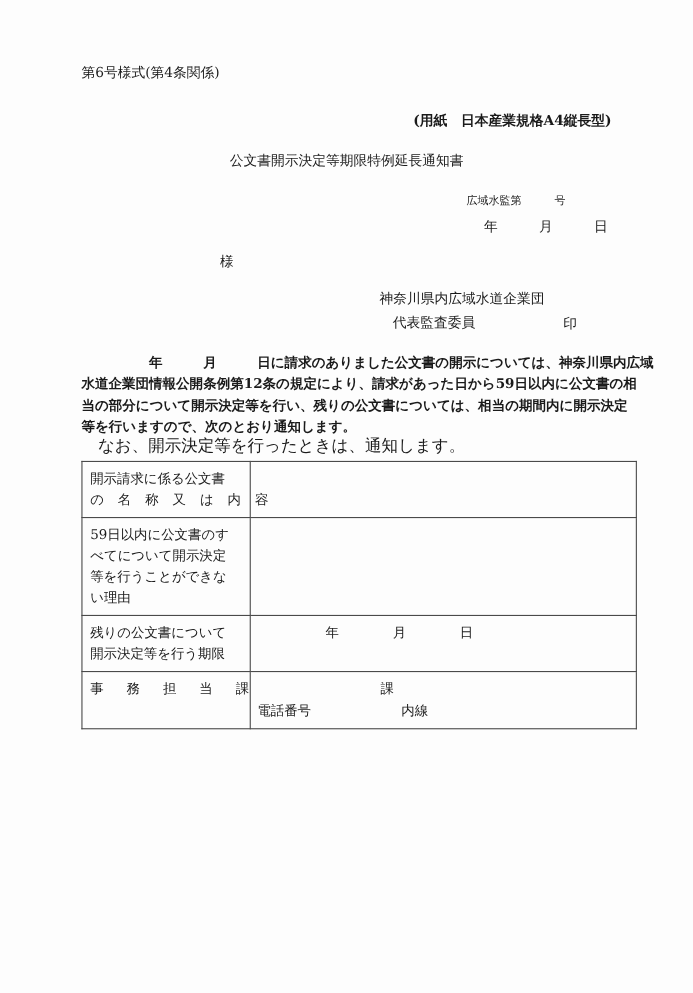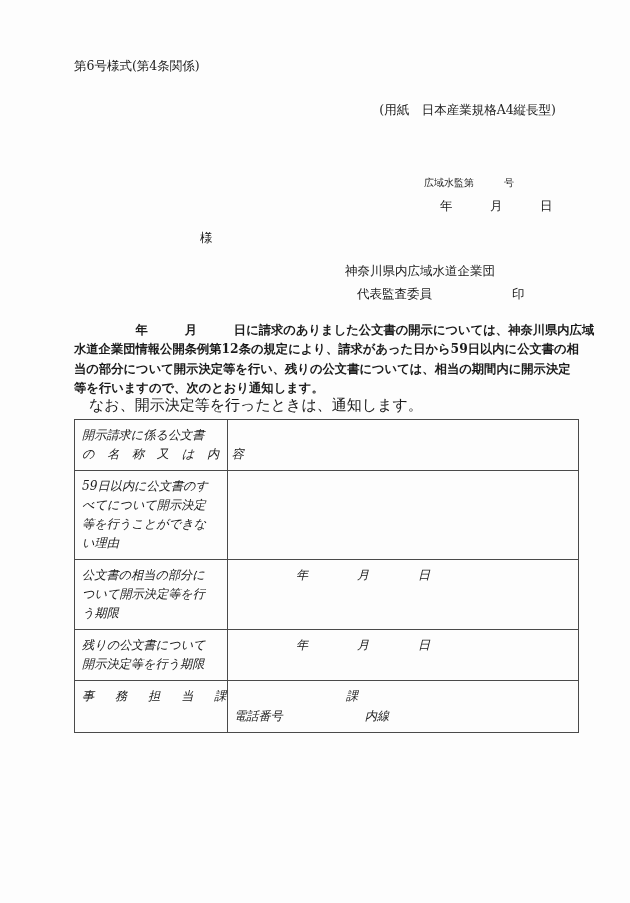--- a/index.html
+++ b/index.html
@@ -33,20 +33,21 @@
     left: 74px;
     top: 60px;
     font-size: 12.5px;
   }
   .paper-spec {
     left: 0;
     top: 104px;
     width: 556px;
     text-align: right;
     font-size: 12.5px;
+    font-weight: bold;
   }
   .doc-title {
     left: 0;
     top: 140px;
     width: 630px;
     text-align: center;
     font-size: 12.5px;
   }
 
   
@@ -69,20 +70,21 @@
   }
   .issuer-org {
     left: 345px;
     top: 265px;
     font-size: 12.5px;
   }
   .issuer-title {
     left: 357px;
     top: 288px;
     font-size: 12.5px;
+    font-family: Liberation Mono, monospace;
   }
   .issuer-seal {
     left: 512px;
     top: 288px;
     font-size: 12.5px;
   }
 
   
   .body-block {
     position: absolute;
@@ -106,21 +108,20 @@
   }
 
   
   .form-table {
     position: absolute;
     left: 74px;
     top: 419px;
     width: 480px;
     border-collapse: collapse;
     table-layout: fixed;
-    font-style: italic;
   }
   .form-table td {
     border: 1px solid #4a4a4a;
     padding: 0;
     vertical-align: top;
     font-size: 12.2px;
     line-height: 19px;
   }
   td.label-cell {
     width: 140px;
@@ -171,20 +172,21 @@
     height: 100%;
   }
 </style>
 </head>
 <body>
 
 <div class="page">
 
   <div class="abs form-no">第6号様式(第4条関係)</div>
   <div class="abs paper-spec">(用紙　日本産業規格A4縦長型)</div>
+  <div class="abs doc-title">公文書開示決定等期限特例延長通知書</div>
 
   <div class="abs doc-number">広域水監第　　　号</div>
   <div class="abs doc-date">年　　　月　　　日</div>
 
   <div class="abs addressee">様</div>
   <div class="abs issuer-org">神奈川県内広域水道企業団</div>
   <div class="abs issuer-title">代表監査委員</div>
   <div class="abs issuer-seal">印</div>
 
   <div class="body-block">
@@ -209,30 +211,20 @@
       <tr class="row-h2">
         <td class="label-cell">
           <span class="label-line">59日以内に公文書のす</span>
           <span class="label-line">べてについて開示決定</span>
           <span class="label-line">等を行うことができな</span>
           <span class="label-line">い理由</span>
         </td>
         <td class="value-cell"></td>
       </tr>
 
-      <tr class="row-h3">
-        <td class="label-cell">
-          <span class="label-line">公文書の相当の部分に</span>
-          <span class="label-line">ついて開示決定等を行</span>
-          <span class="label-line">う期限</span>
-        </td>
-        <td class="value-cell">
-          <span class="date-slot">年　　　　月　　　　日</span>
-        </td>
-      </tr>
 
       <tr class="row-h4">
         <td class="label-cell">
           <span class="label-line">残りの公文書について</span>
           <span class="label-line">開示決定等を行う期限</span>
         </td>
         <td class="value-cell">
           <span class="date-slot">年　　　　月　　　　日</span>
         </td>
       </tr>

